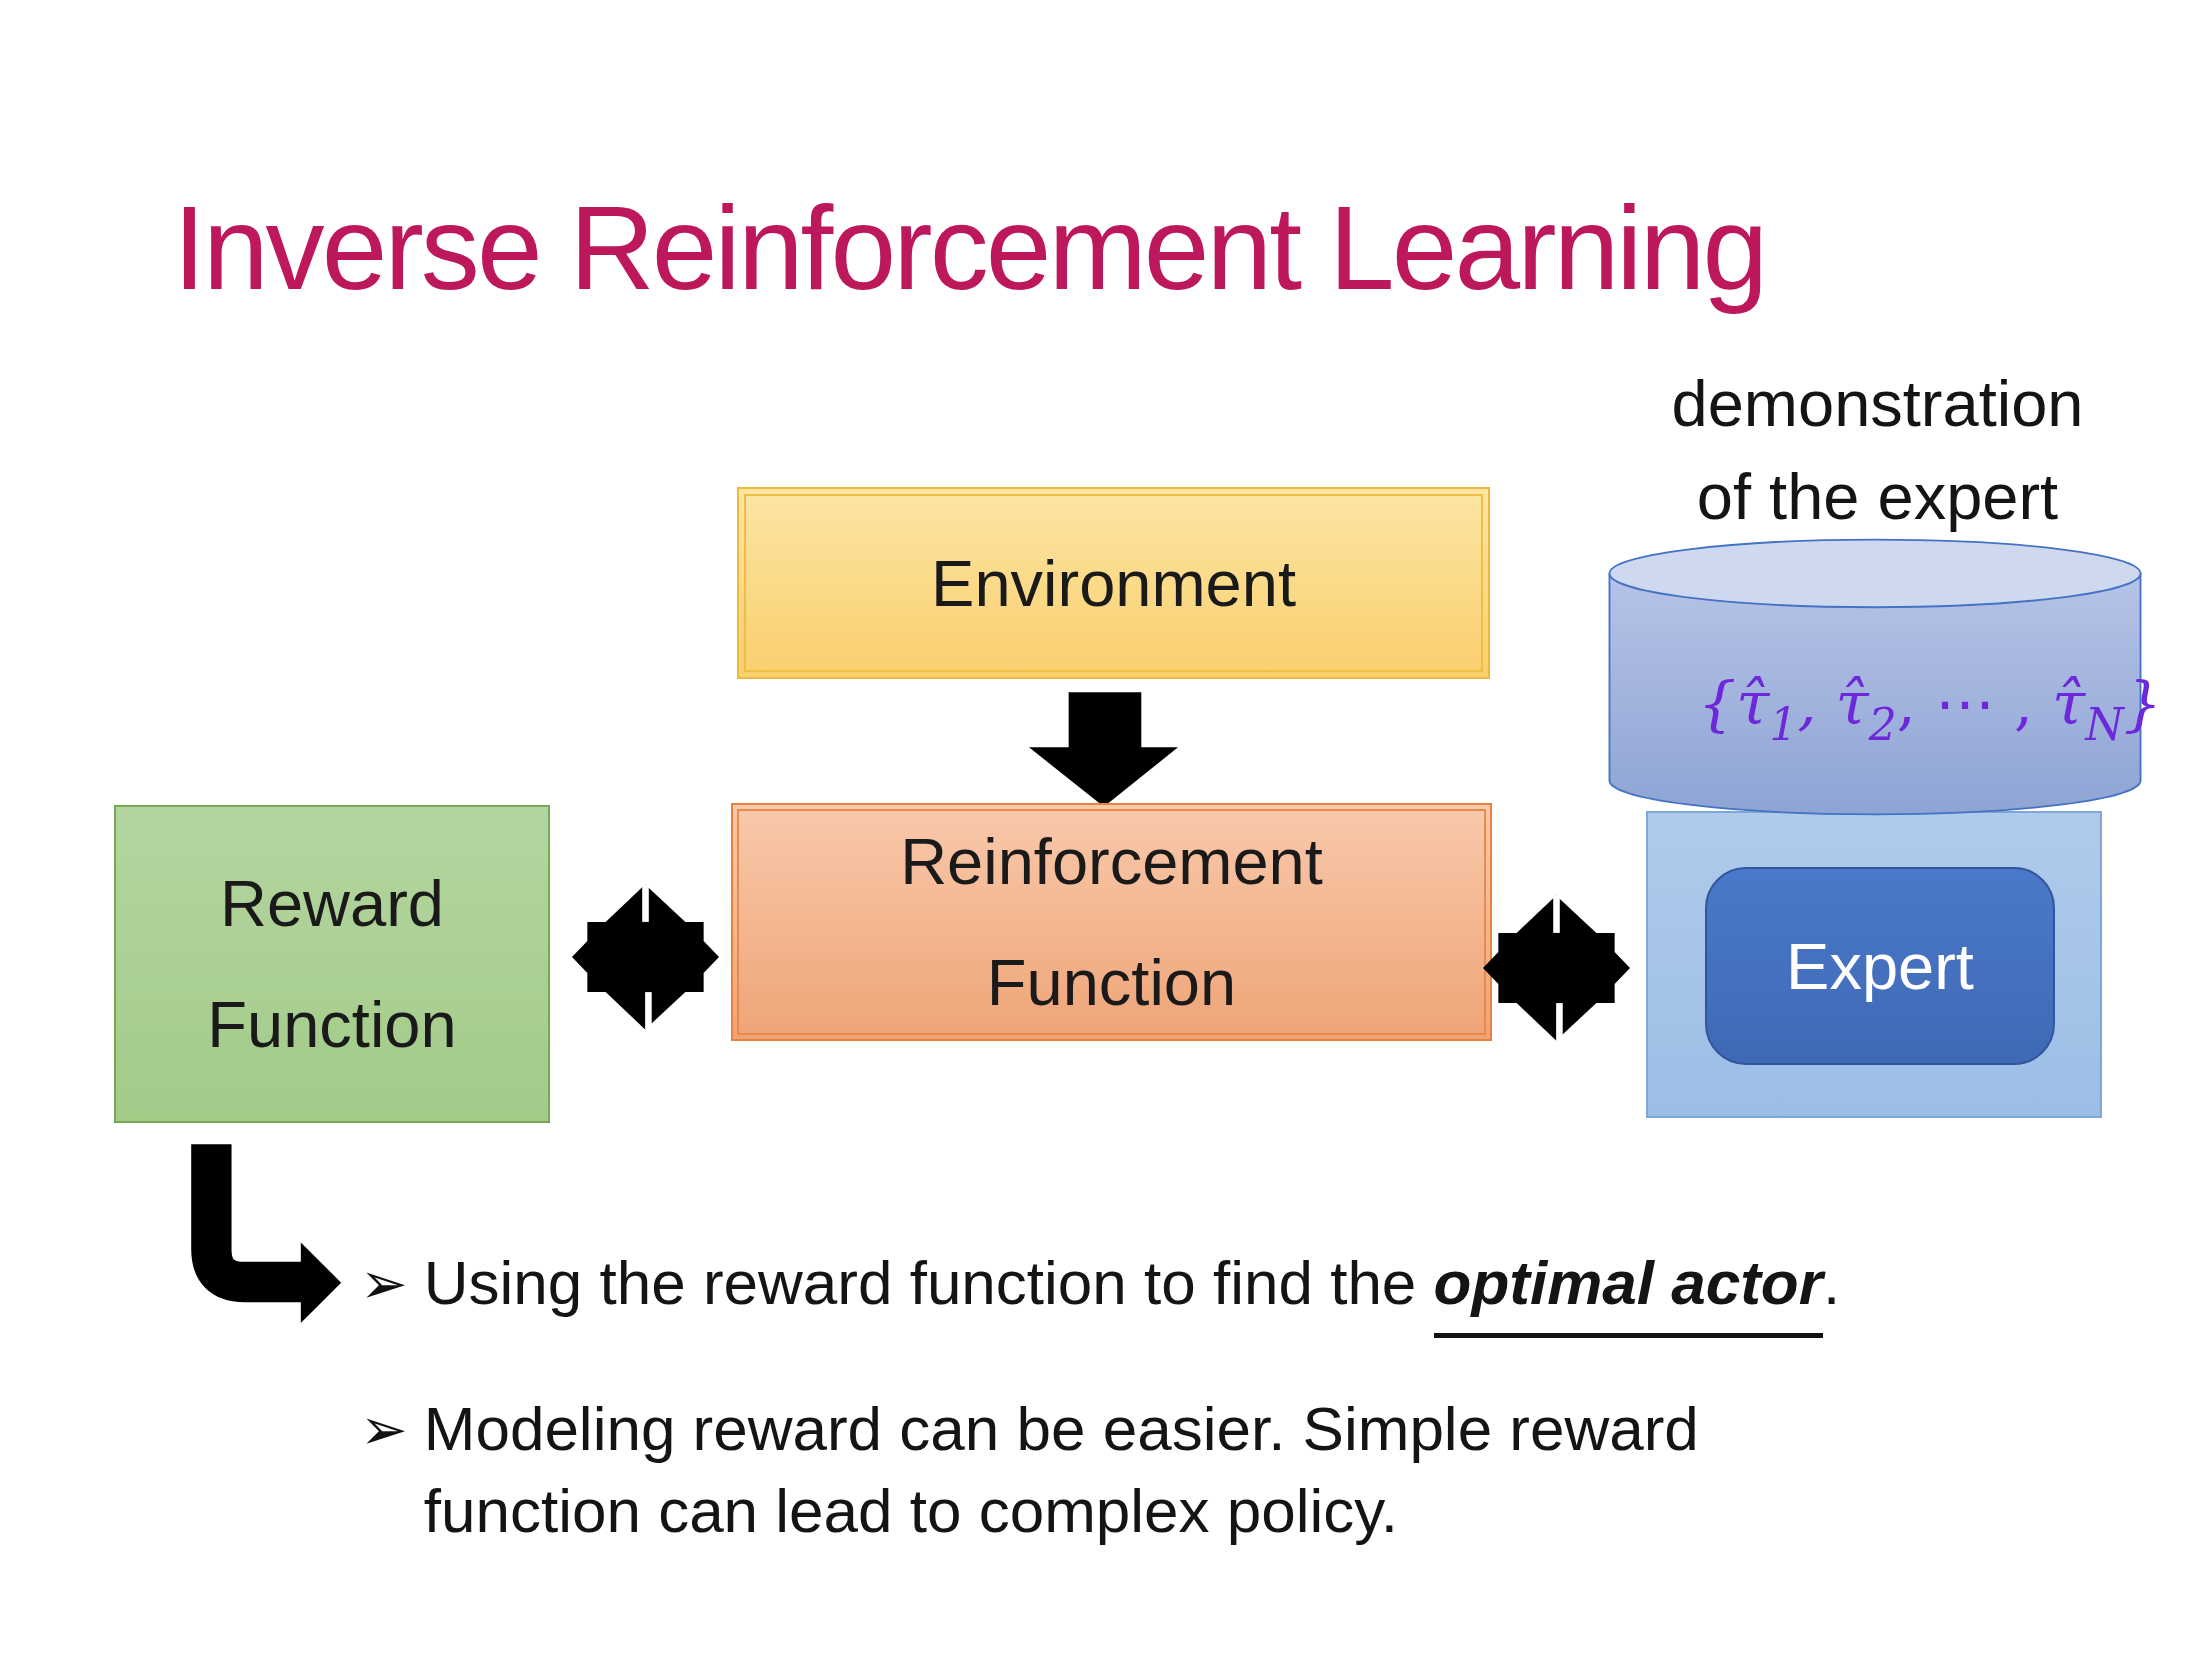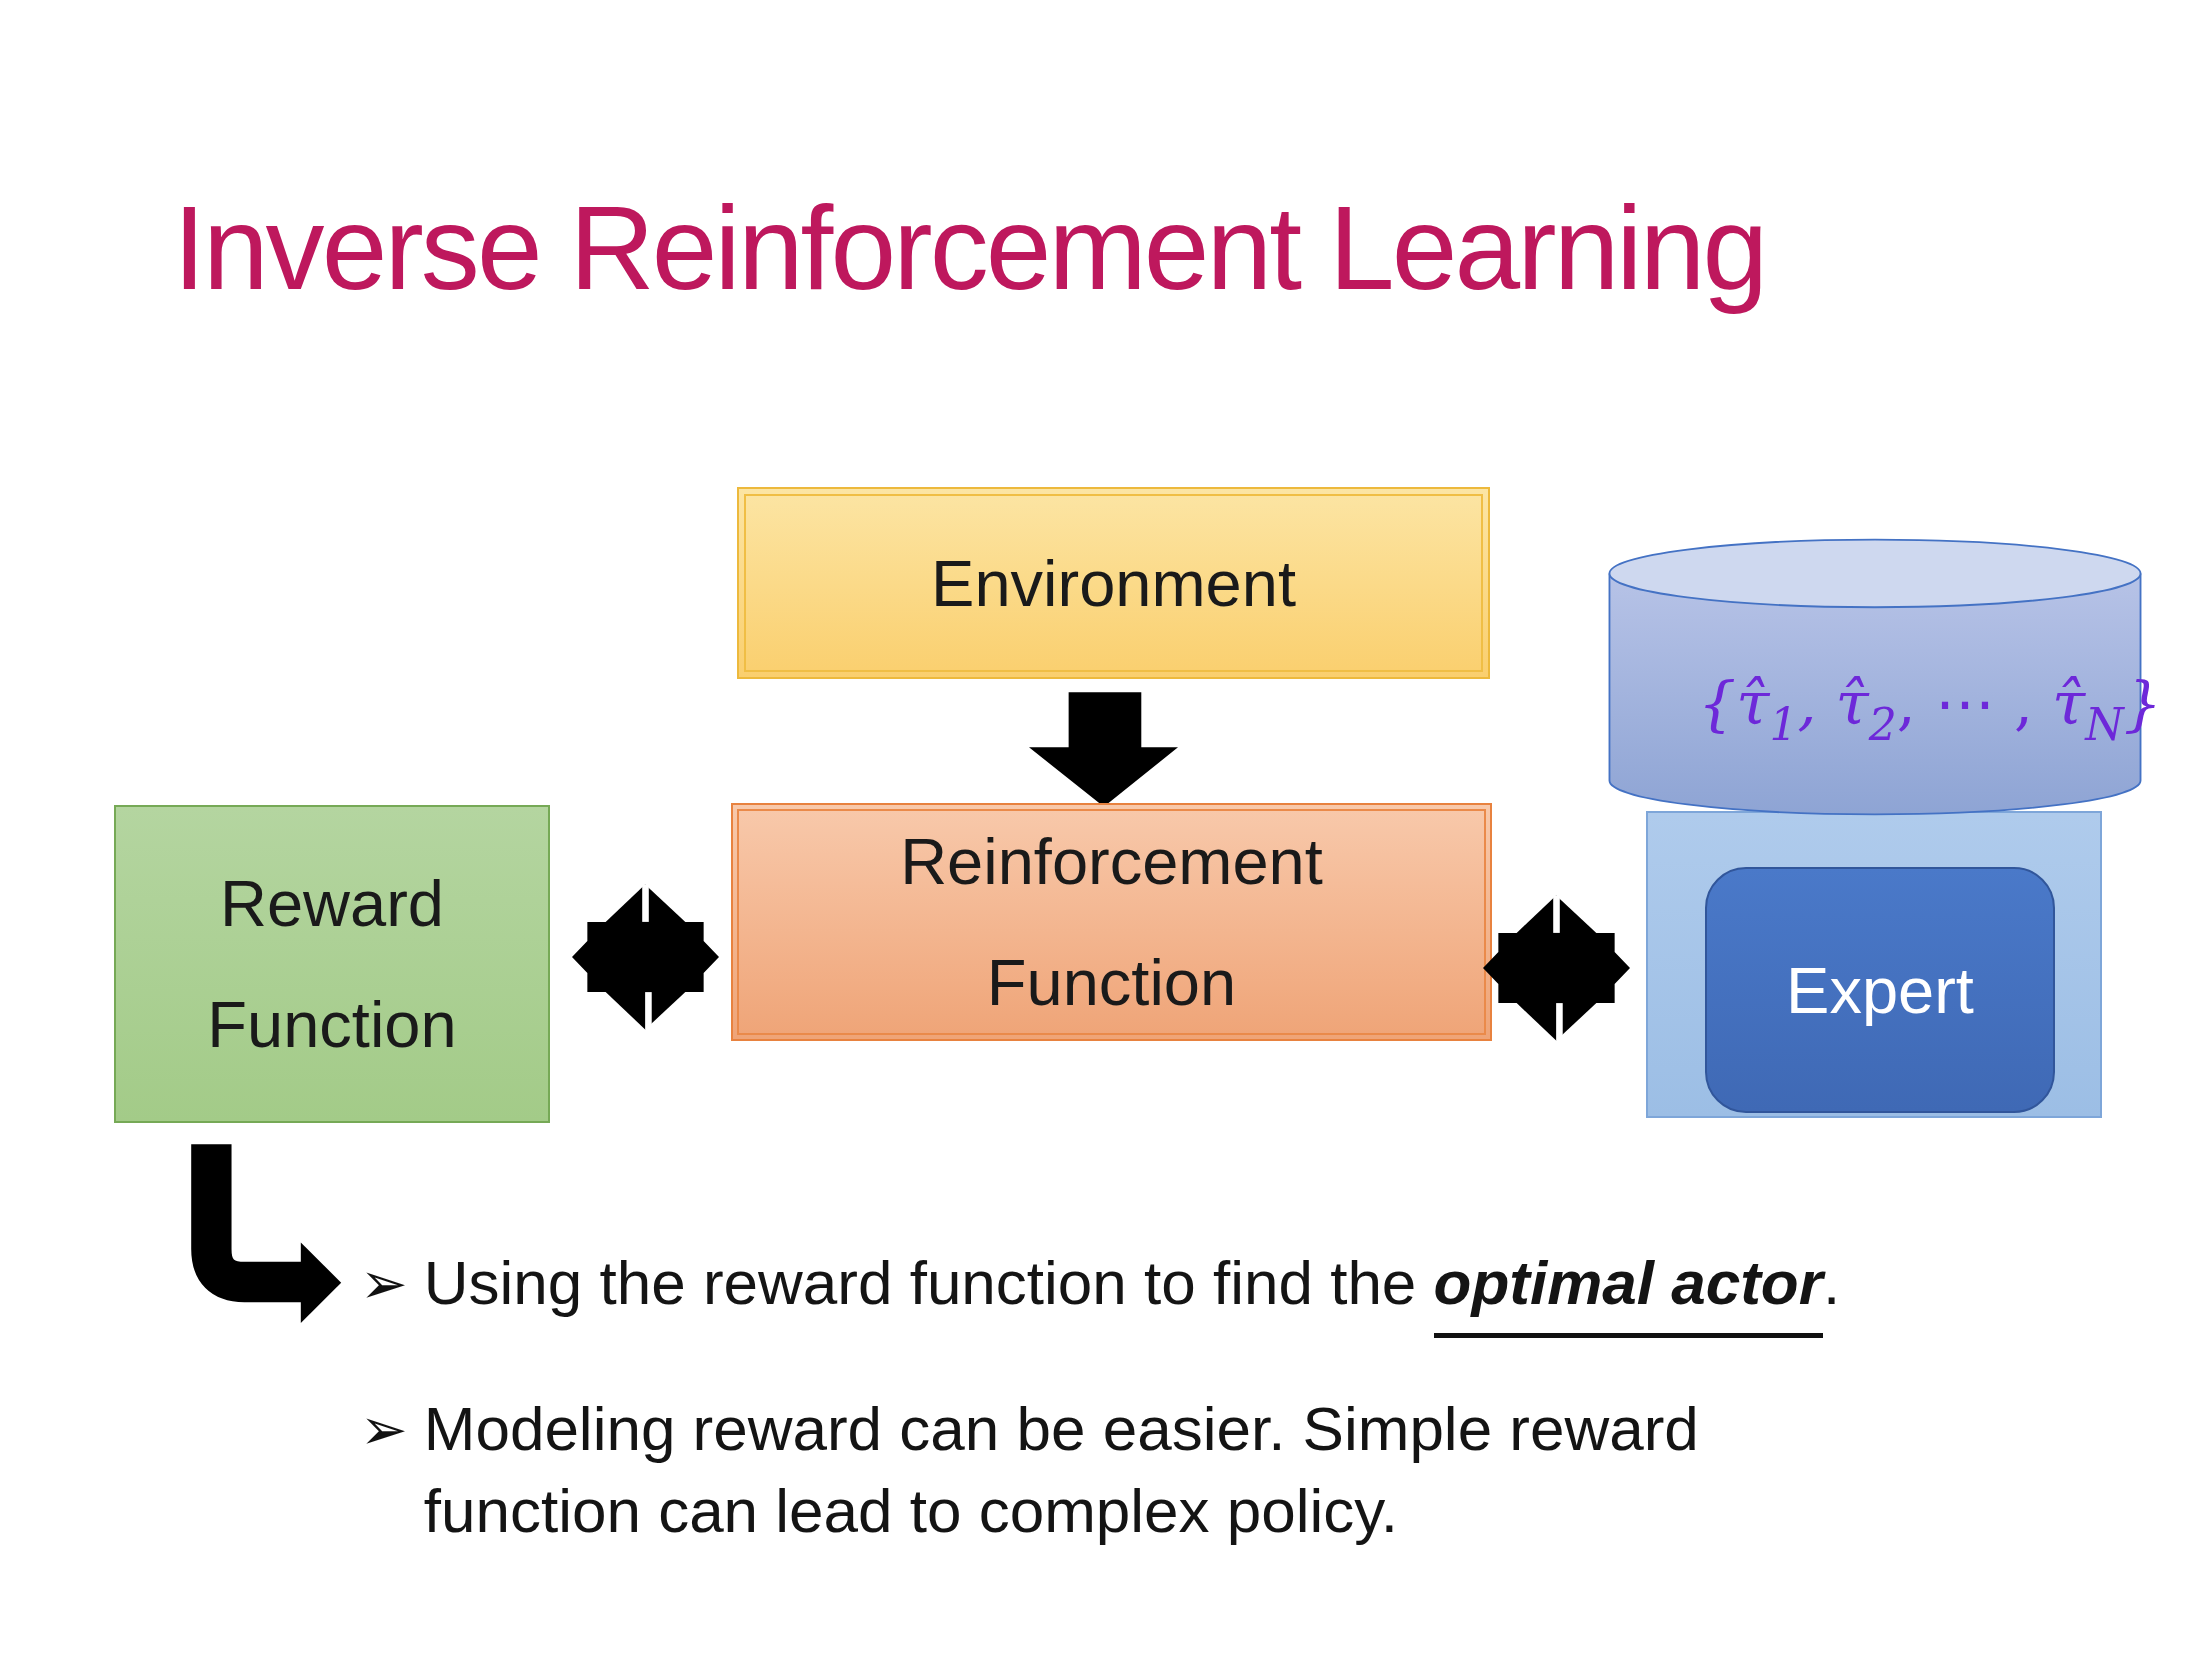--- a/index.html
+++ b/index.html
@@ -46,21 +46,21 @@
     background:linear-gradient(#F8C9AB, #EFA477);
   }
 
   
   .expert-container {
     left:1646px; top:811px; width:456px; height:307px;
     box-sizing:border-box; border:2.2px solid #7EA6D9;
     background:linear-gradient(#AFCBEC, #9CBEE5);
   }
   .expert-box {
-    left:1705px; top:867px; width:350px; height:246px;
+    left:1705px; top:867px; width:350px; height:198px;
     box-sizing:border-box; border:2.2px solid #31569B; border-radius:41px;
     background:linear-gradient(#4A79C9, #3F69B5);
     display:flex; align-items:center; justify-content:center;
   }
   .expert-box .bl { font-size:65px; color:#ffffff; }
 
   
   .cylinder-wrap { left:1608px; top:538px; width:534px; height:278px; }
   .traj-label {
     left:1608px; top:659px; width:644px; text-align:center;
@@ -87,20 +87,24 @@
     border-bottom:5.1px solid #111; padding-bottom:16px;
   }
 </style>
 </head>
 <body>
 
 <div id="slide">
 
   <div class="abs title">Inverse Reinforcement Learning</div>
 
+  <div class="abs demo-label">
+    <div>demonstration</div>
+    <div>of the expert</div>
+  </div>
 
   <div class="abs dbox env-box">
     <div class="bl">Environment</div>
   </div>
 
   <svg class="abs arrow-down-wrap" viewBox="0 0 203 156">
     <polygon points="54,0 153,0 153,75 203,75 102,156 0,75 54,75" fill="#000"></polygon>
   </svg>
 
   <div class="abs dbox reward-box">

